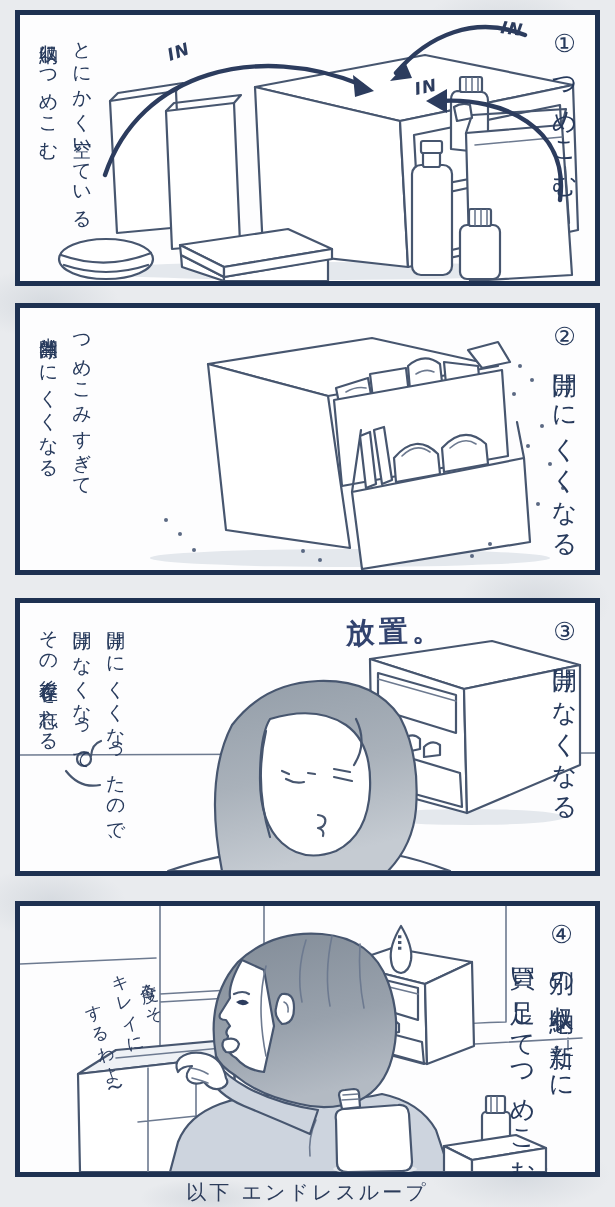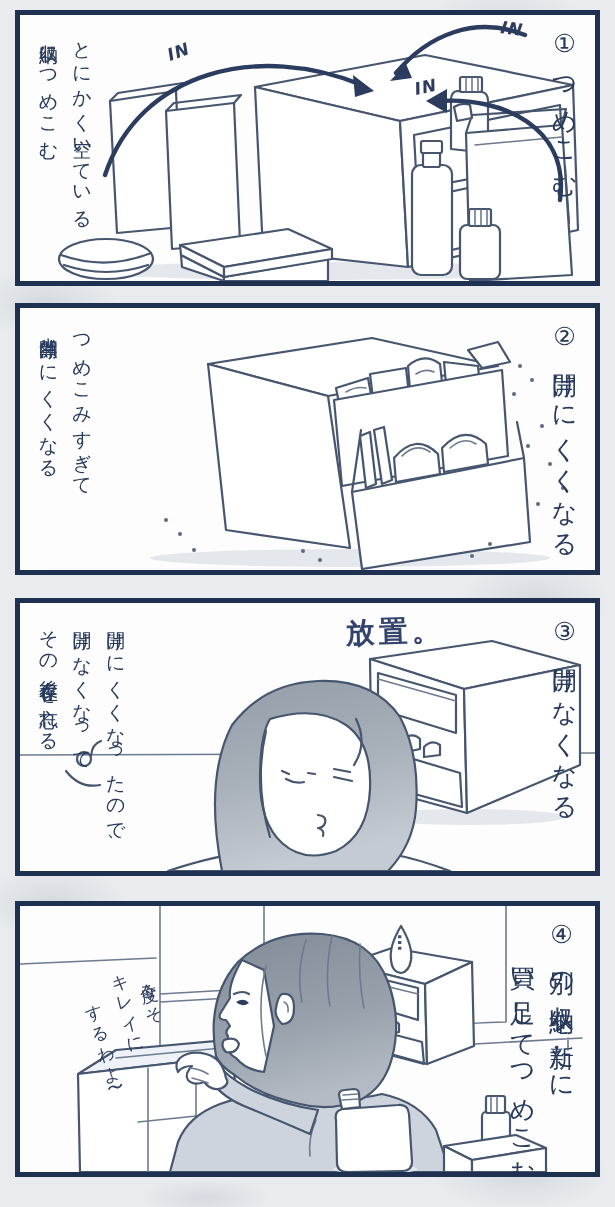--- a/index.html
+++ b/index.html
@@ -297,13 +297,14 @@
     </svg>
     <div class="vtext num-caption pos-tr">
       <span class="vcol">④別の収納を新たに</span>
       <span class="vcol col-drop">買い足してつめこむ</span>
     </div>
     <span class="speech" style="left:118px;top:64px;transform:rotate(-14deg)">今度こそ</span>
     <span class="speech" style="left:95px;top:56px;transform:rotate(-14deg)">キレイに</span>
     <span class="speech" style="left:70px;top:86px;transform:rotate(-16deg)">するわよ〜</span>
   </section>
 
+  <div class="footer-caption">以下 エンドレスループ</div>
 </div>
 
 </body></html>

